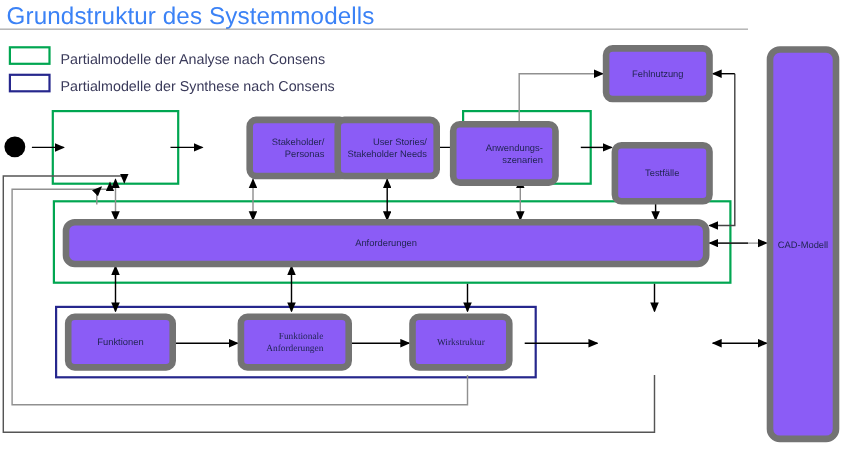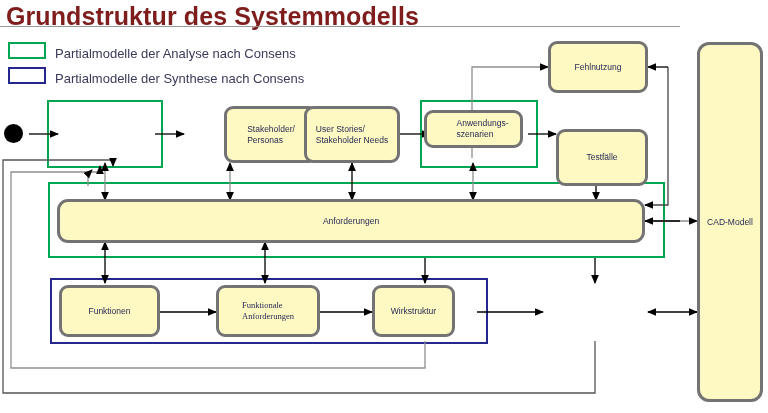--- a/index.html
+++ b/index.html
@@ -6,21 +6,21 @@
   body{
     width:768px;height:413px;position:relative;overflow:hidden;
     font-family:"Liberation Sans", sans-serif;
     color:#1a1a2e;
   }
   #stage{position:absolute;left:0;top:0;width:768px;height:413px;}
 
   
   #title{
     position:absolute;left:6px;top:2px;
-    font-size:25px;font-weight:700;color:#7f1d1d;
+    font-size:22px;font-weight:400;color:#3b82f6;
     letter-spacing:0.1px;white-space:nowrap;
   }
   #title-rule{
     position:absolute;left:0px;top:26px;width:680px;height:1px;
     background:#9a9a9a;
   }
 
   
   .legend-row{position:absolute;}
   .legend-swatch{
@@ -32,23 +32,23 @@
   }
 
   
   .group{position:absolute;box-sizing:border-box;background:transparent;}
   .group.analyse{border:2.5px solid #00A651;}
   .group.synthese{border:2px solid #26278d;}
 
   
   .node{
     position:absolute;box-sizing:border-box;
-    background:#fef9c3;border:3px solid #737373;border-radius:9px;
+    background:#8b5cf6;border:6px solid #737373;border-radius:9px;
     display:flex;align-items:center;justify-content:center;
-    text-align:left;font-size:8.5px;line-height:11px;
+    text-align:right;font-size:8.5px;line-height:11px;
     color:#1f2450;padding:2px;
   }
   .node.wide{border-radius:11px;}
   .node.tall{border-radius:12px;}
 
   
   #start-node{
     position:absolute;width:19px;height:19px;border-radius:50%;
     background:#000000;
   }
@@ -143,36 +143,36 @@
   <div class="node" style="left:184px;top:106px;width:94px;height:57px;margin-left:40px;">
     <span style="white-space:pre-line;">Stakeholder/
 Personas</span>
   </div>
 
   <div class="node" style="left:304px;top:106px;width:96px;height:57px;">
     <span style="white-space:pre-line;">User Stories/
 Stakeholder Needs</span>
   </div>
 
-  <div class="node" style="left:424px;top:110px;width:99px;height:38px;padding-left:20px;">
+  <div class="node" style="left:409px;top:110px;width:99px;height:59px;padding-left:20px;">
     <span style="white-space:pre-line;">Anwendungs-
 szenarien</span>
   </div>
 
   <div class="node" style="left:556px;top:106px;width:92px;height:57px;margin-top:23px;">Testfälle</div>
 
   <div class="node" style="left:548px;top:41px;width:100px;height:52px;">Fehlnutzung</div>
 
   <div class="node wide" style="left:57px;top:199px;width:588px;height:44px;">Anforderungen</div>
 
   <div class="node" style="left:59px;top:285px;width:101px;height:52px;">Funktionen</div>
 
   <div class="node" style="left:216px;top:285px;width:104px;height:52px;font-family:Liberation Serif, serif;">
     <span style="white-space:pre-line;">Funktionale
 Anforderungen</span>
   </div>
 
-  <div class="node" style="left:372px;top:285px;width:83px;height:52px;">Wirkstruktur</div>
+  <div class="node" style="left:372px;top:285px;width:94px;height:52px;font-family:Liberation Serif, serif;">Wirkstruktur</div>
 
 
   <div class="node tall" style="left:697px;top:42px;width:66px;height:360px;">CAD-Modell</div>
 
 </div>
 
 </body></html>

